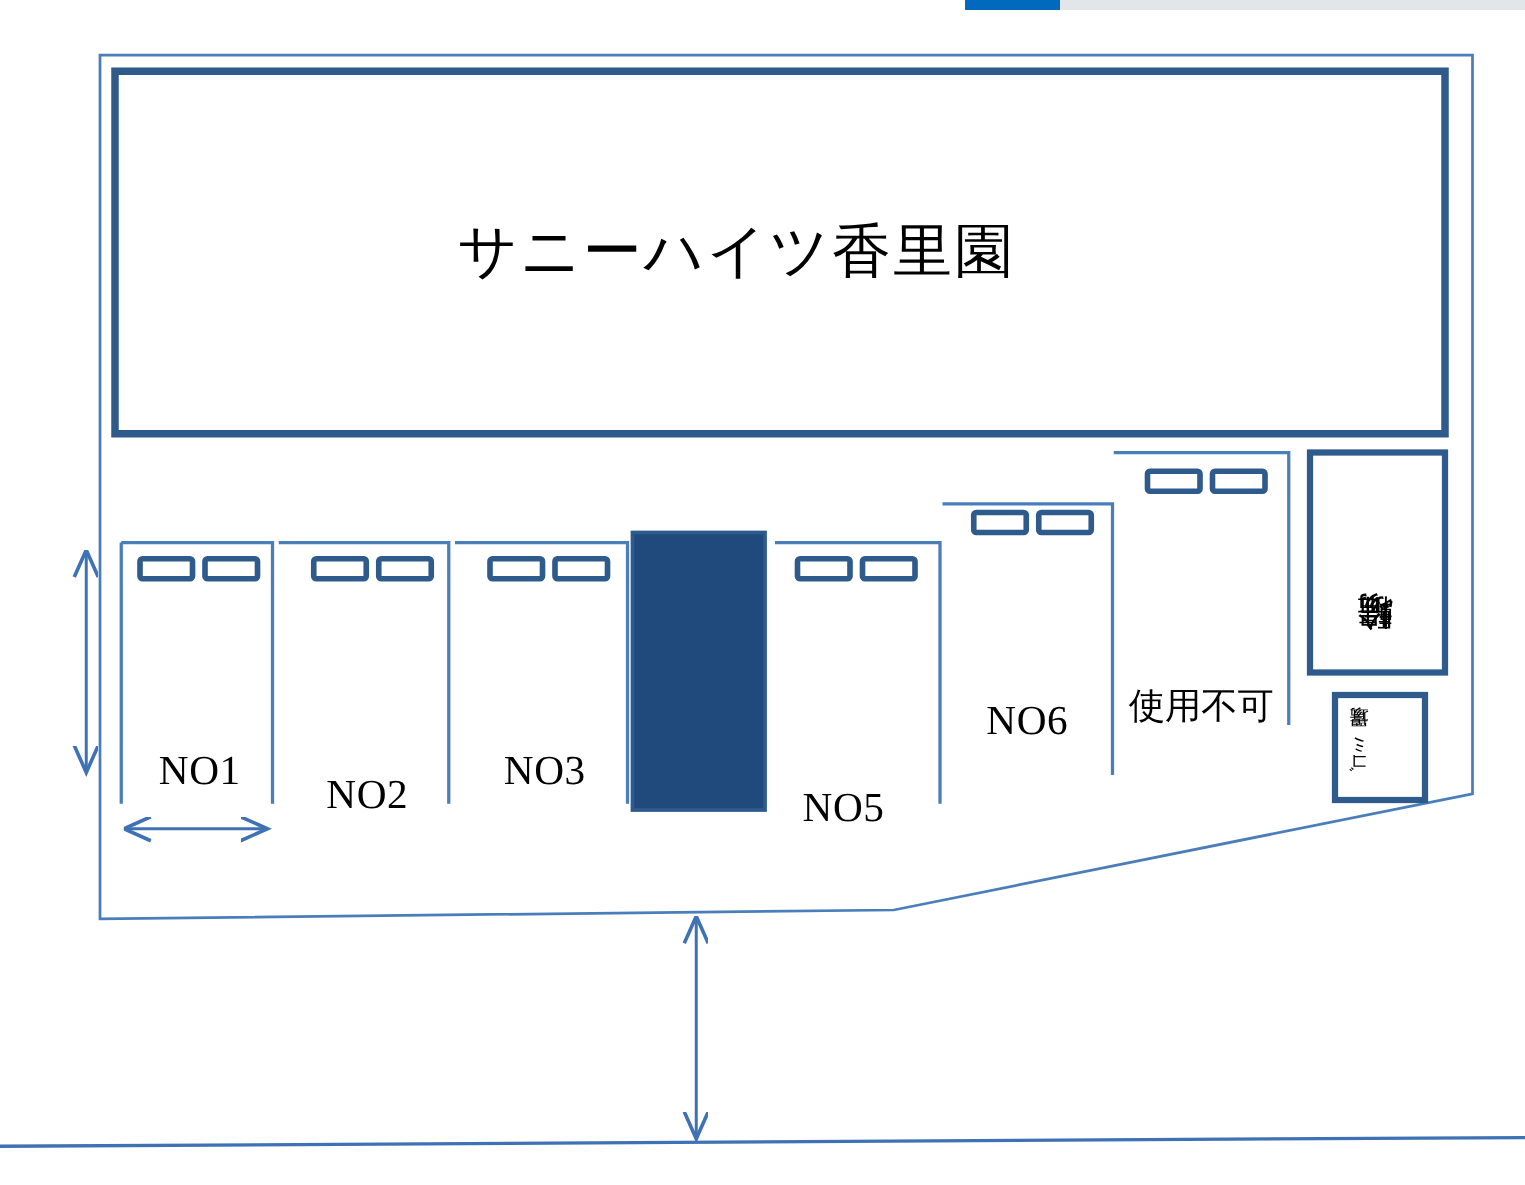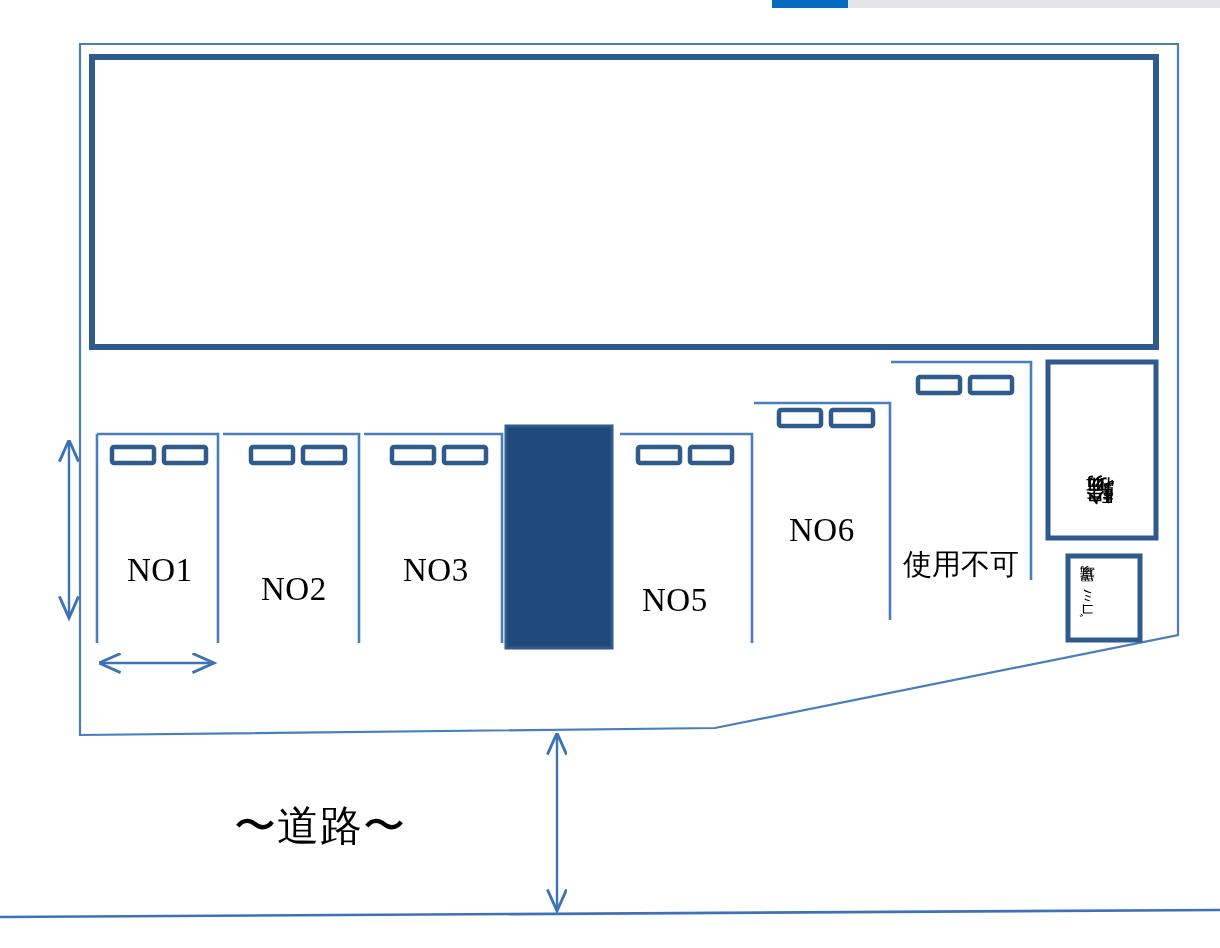--- a/index.html
+++ b/index.html
@@ -27,20 +27,21 @@
     position: absolute;
     white-space: nowrap;
     color: #000000;
     line-height: 1;
     pointer-events: none;
   }
   .lbl-stall {
     font-family: "Liberation Serif", "DejaVu Serif", serif;
     font-size: 33px;
     letter-spacing: 0.5px;
+    margin-top: 47px;
   }
   .lbl-title {
     font-family: "DejaVu Sans", "Liberation Sans", sans-serif;
     font-size: 47px;
     letter-spacing: 2px;
   }
   .lbl-jp {
     font-family: "DejaVu Sans", "Liberation Sans", sans-serif;
     font-size: 29px;
   }
@@ -166,28 +167,28 @@
     <g>
       <line x1="557" y1="733" x2="557" y2="911" stroke="#3f72b4" stroke-width="2.4" marker-start="url(#arrTail)" marker-end="url(#arrHead)"></line>
     </g>
 
     <g>
       <line x1="0" y1="917" x2="1220" y2="910" stroke="#3f72b4" stroke-width="2.6"></line>
     </g>
 
   </svg>
 
+  <div class="lbl lbl-title" style="left:366px; top:178px;">サニーハイツ香里園</div>
 
   <div class="lbl lbl-stall" style="left:127px; top:554px;">NO1</div>
   <div class="lbl lbl-stall" style="left:261px; top:573px;">NO2</div>
   <div class="lbl lbl-stall" style="left:403px; top:554px;">NO3</div>
   <div class="lbl lbl-stall" style="left:642px; top:584px;">NO5</div>
   <div class="lbl lbl-stall" style="left:789px; top:514px;">NO6</div>
 
   <div class="lbl lbl-jp" style="left:903px; top:506px;margin-top:44px;">使用不可</div>
 
   <div class="lbl vert-rot lbl-bicycle" style="left:1086px; top:372px; height:156px;">駐輪場</div>
 
   <div class="lbl vert-rot lbl-trash" style="left:1080px; top:566px; height:64px;">ゴミ置場</div>
 
-  <div class="lbl lbl-road" style="left:234px; top:805px;">〜道路〜</div>
 
 </div>
 
 </body></html>

